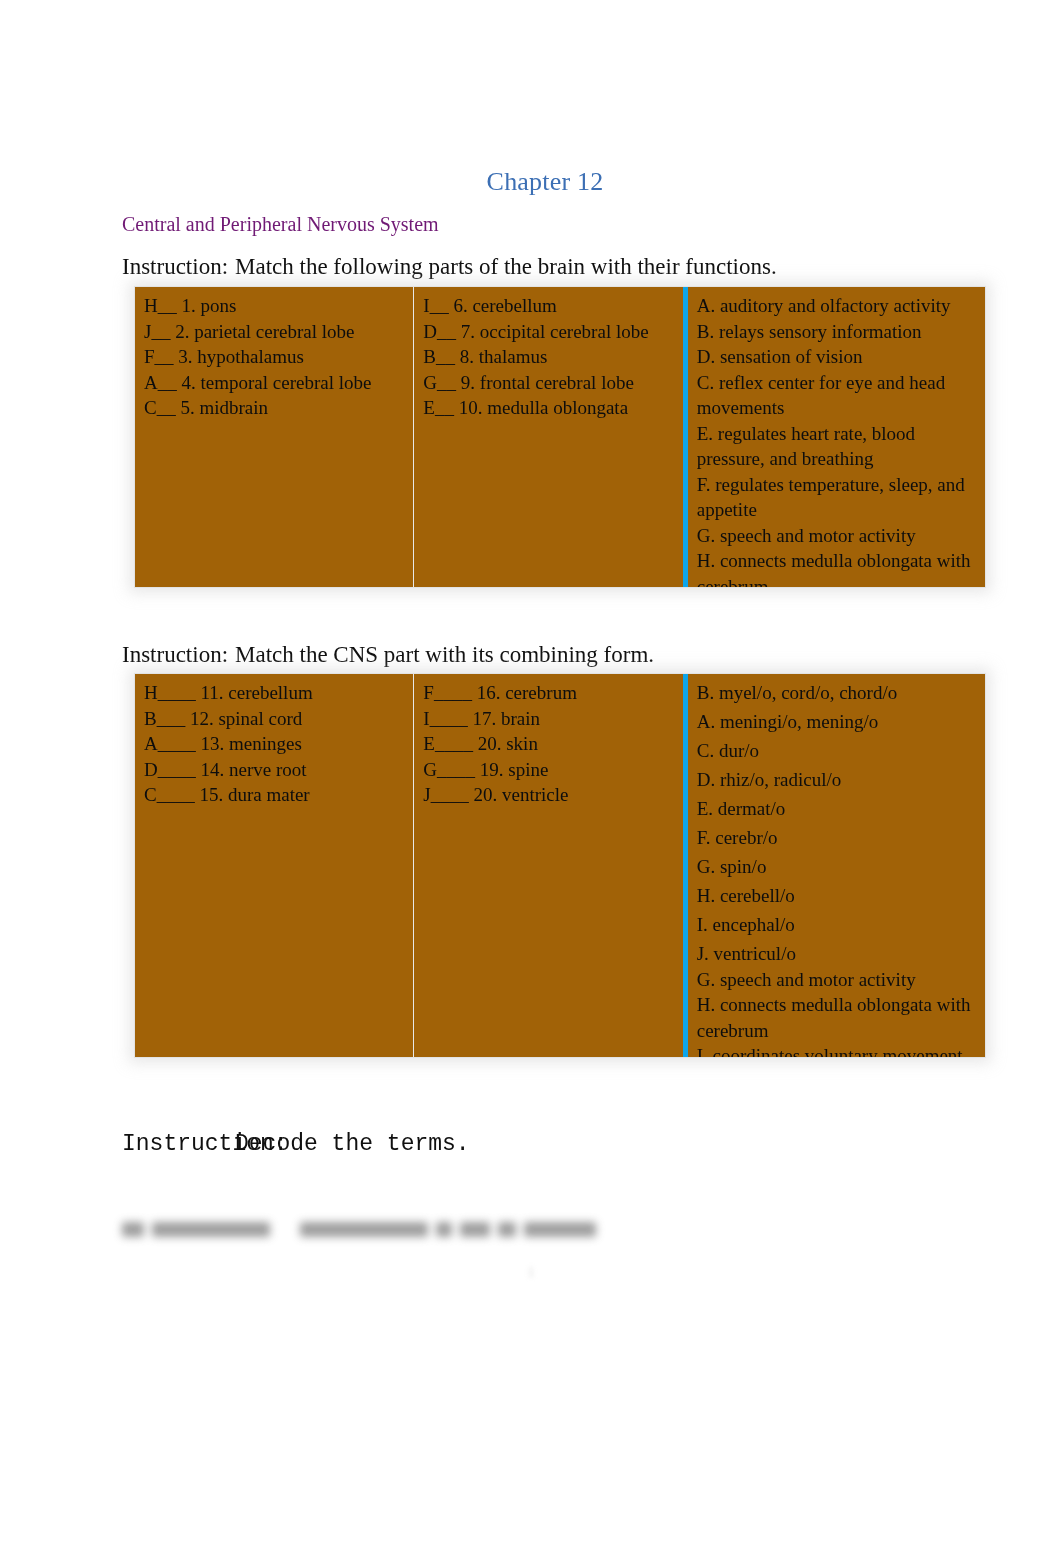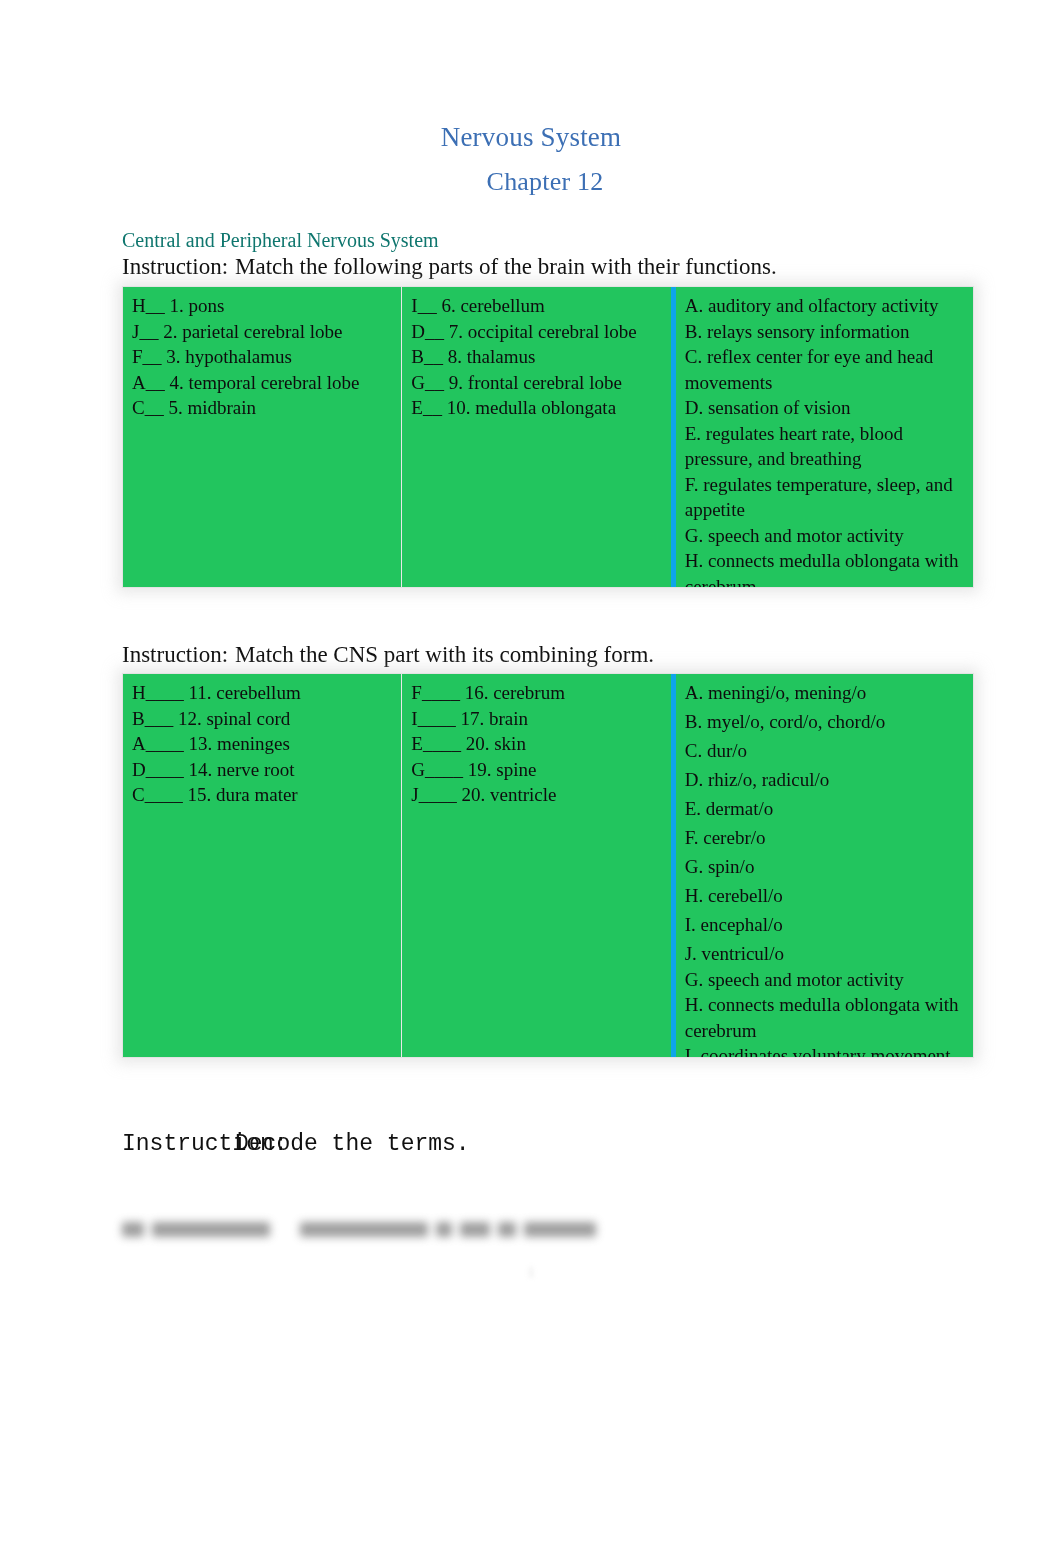--- a/index.html
+++ b/index.html
@@ -38,22 +38,22 @@
   #title-main { top: 121px; }
   #title-chapter {
     top: 166px;
     font-size: 26px;
     padding-left: 14px;
   }
 
   .section-heading {
     position: absolute;
     left: 122px;
-    top: 228px;
-    color: #0f766e;
+    top: 212px;
+    color: #701a75;
     font-size: 20px;
     line-height: 1.25;
   }
 
   
   .instruction {
     position: absolute;
     left: 122px;
     font-size: 23px;
     color: #101010;
@@ -63,25 +63,25 @@
   .instruction .lbl { display: inline-block; width: 113px; }
   .instruction .txt { display: inline-block; }
 
   #instr-1 { top: 252px; }
   #instr-2 { top: 640px; font-family: Liberation Serif, serif; }
   #instr-3 { top: 1130px; font-family: Liberation Mono, monospace; }
 
   
   .match-table {
     position: absolute;
-    left: 122px;
+    left: 134px;
     width: 852px;
     box-sizing: border-box;
     border: 1px solid #e3e3e3;
-    background: #22c55e;
+    background: #a16207;
     display: flex;
     box-shadow: 0 0 14px 5px rgba(200,200,200,0.42);
     filter: blur(0.25px);
   }
   #table-1 { top: 286px; height: 302px; }
   #table-2 { top: 673px; height: 385px; }
 
   .tcell {
     box-sizing: border-box;
     padding: 6px 8px 6px 9px;
@@ -145,21 +145,20 @@
     color: #b9b9b9;
     filter: blur(2.6px);
     opacity: 0.5;
   }
 </style>
 </head>
 <body>
 
 <div class="page">
 
-  <div class="doc-title" id="title-main">Nervous System</div>
   <div class="doc-title" id="title-chapter">Chapter 12</div>
   <div class="section-heading">Central and Peripheral Nervous System</div>
 
   <div class="instruction" id="instr-1">
     <span class="lbl">Instruction:</span><span class="txt">Match the following parts of the brain with their functions.</span>
   </div>
 
   <div class="match-table" id="table-1">
 
     <div class="tcell col-a">
@@ -204,22 +203,22 @@
       </div>
       <div class="mrow">
         <span class="ans">E__</span>
         <span class="num">10. medulla oblongata</span>
       </div>
     </div>
 
     <div class="tcell col-c opts-tight">
       <div class="opt">A. auditory and olfactory activity</div>
       <div class="opt">B. relays sensory information</div>
+      <div class="opt">D. sensation of vision</div>
       <div class="opt">C. reflex center for eye and head movements</div>
-      <div class="opt">D. sensation of vision</div>
       <div class="opt">E. regulates heart rate, blood pressure, and breathing</div>
       <div class="opt">F. regulates temperature, sleep, and appetite</div>
       <div class="opt">G. speech and motor activity</div>
       <div class="opt">H. connects medulla oblongata with cerebrum</div>
 
     </div>
 
   </div>
 
   <div class="instruction" id="instr-2">
@@ -268,22 +267,22 @@
         <span class="ans">G____</span>
         <span class="num">19. spine</span>
       </div>
       <div class="mrow">
         <span class="ans">J____</span>
         <span class="num">20. ventricle</span>
       </div>
     </div>
 
     <div class="tcell col-c opts-loose">
+      <div class="opt">B. myel/o, cord/o, chord/o</div>
       <div class="opt">A. meningi/o, mening/o</div>
-      <div class="opt">B. myel/o, cord/o, chord/o</div>
       <div class="opt">C. dur/o</div>
       <div class="opt">D. rhiz/o, radicul/o</div>
       <div class="opt">E. dermat/o</div>
       <div class="opt">F. cerebr/o</div>
       <div class="opt">G. spin/o</div>
       <div class="opt">H. cerebell/o</div>
       <div class="opt">I. encephal/o</div>
       <div class="opt tail">J. ventricul/o</div>
       <div class="opt tail">G. speech and motor activity</div>
       <div class="opt tail">H. connects medulla oblongata with cerebrum</div>

